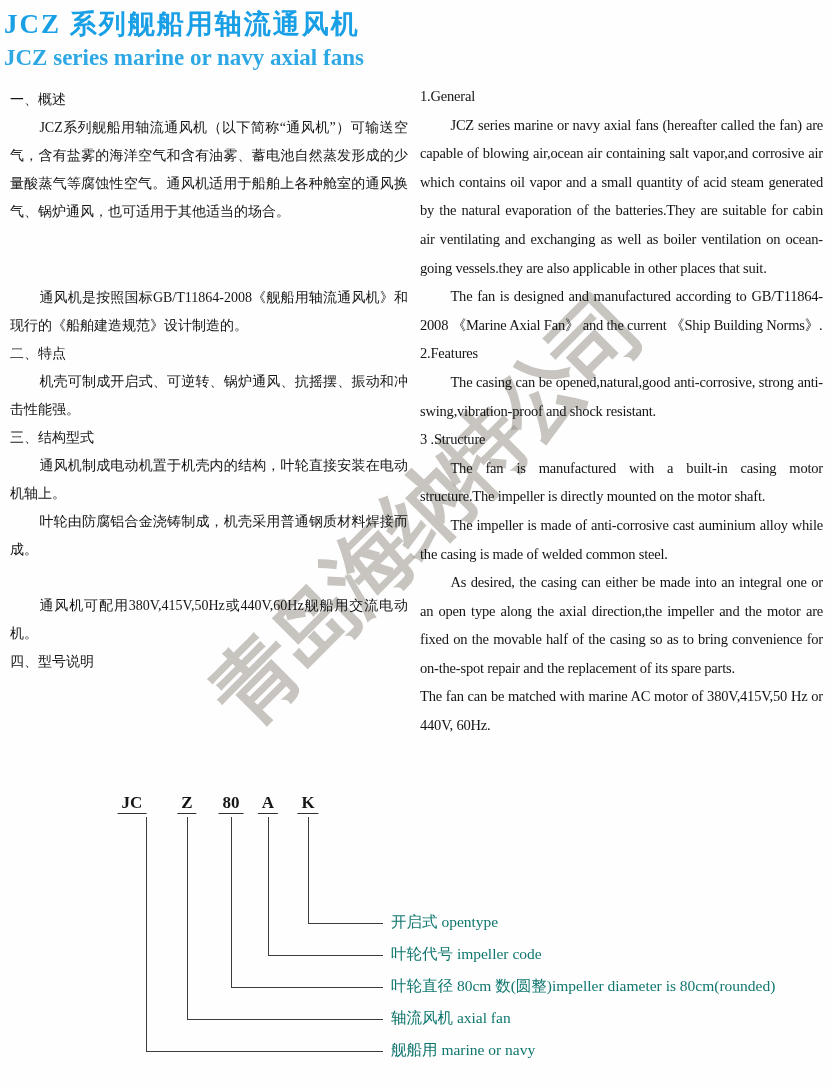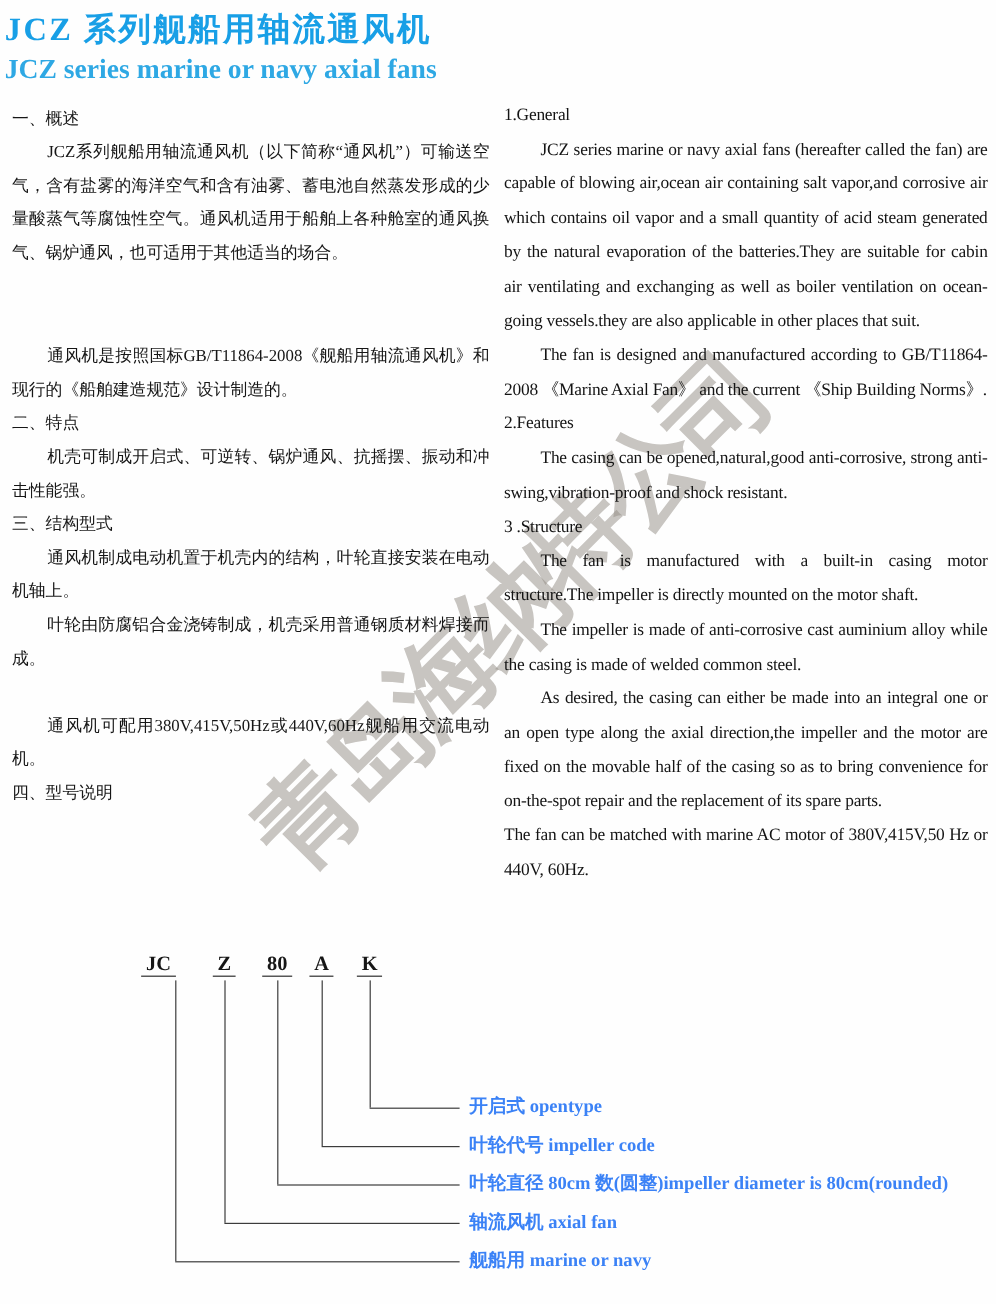--- a/index.html
+++ b/index.html
@@ -36,21 +36,21 @@
   
   .code {
     position:absolute; z-index:1; transform:translateX(-50%);
     font-size:17px; font-weight:bold; line-height:1;
     padding:0 4px 2px 4px; border-bottom:1px solid #2e2e2e; color:#161616;
   }
   .vline { position:absolute; z-index:1; width:1px; background:#3c3c3c; }
   .hline { position:absolute; z-index:1; height:1px; background:#3c3c3c; }
   .mlabel {
     position:absolute; z-index:1; left:391px;
-    font-size:15.5px; font-weight:bold; white-space:nowrap; color:#3b82f6;
+    font-size:15.5px; font-weight:normal; white-space:nowrap; color:#0f766e;
   }
 </style>
 </head>
 <body>
 
 <div class="page">
 
   <div class="watermark">青岛海纳特公司</div>
 
   <div class="titles">

